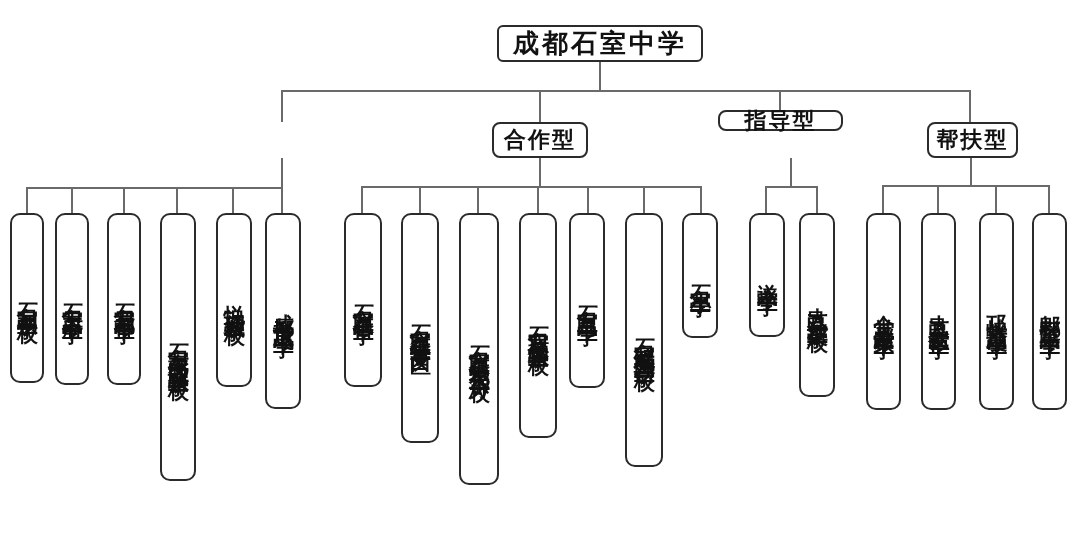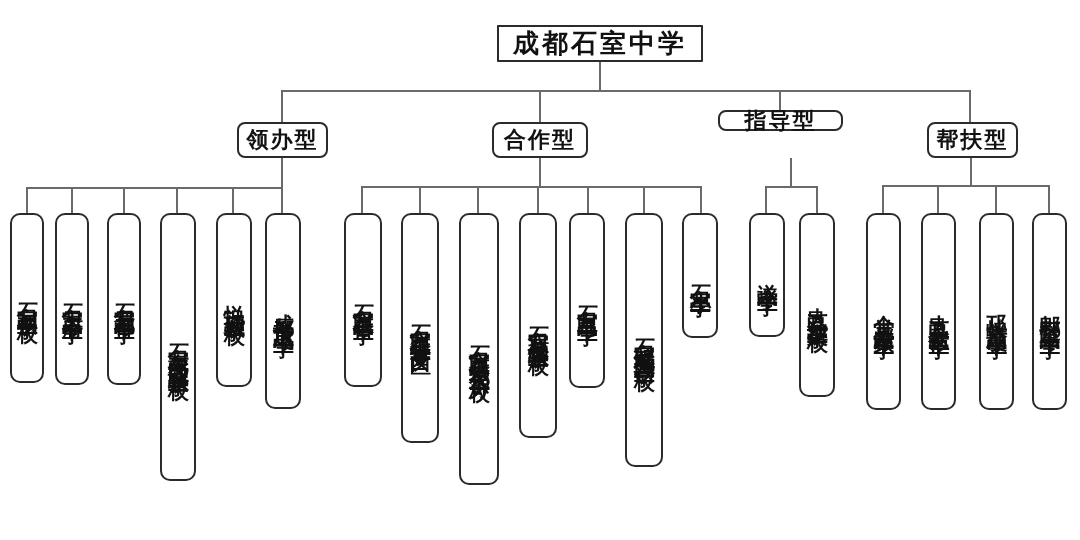--- a/index.html
+++ b/index.html
@@ -12,21 +12,21 @@
   
   .hline,.vline{position:absolute;background:#6a6a6a;}
   .hline{height:2px;}
   .vline{width:2px;}
   
   .node{
     position:absolute;box-sizing:border-box;background:#ffffff;
     border:2px solid #2b2b2b;display:flex;align-items:center;justify-content:center;
     color:#111;font-weight:bold;
   }
-  .root-box{border-radius:1px;font-size:26px;letter-spacing:3px;}
+  .root-box{border-radius:6px;font-size:26px;letter-spacing:3px;}
   .cat-box{border-radius:8px;font-size:22px;letter-spacing:2px;}
   .leaf{
     border-radius:10px;font-size:21px;
   }
   .leaf span{
     writing-mode:vertical-rl;text-orientation:upright;
     letter-spacing:4px;line-height:1;white-space:nowrap;
   }
   .watermark{
     position:absolute;left:836px;top:492px;width:240px;
@@ -77,23 +77,20 @@
   <div class="hline" style="left:882px;top:185px;width:168px;"></div>
   <div class="vline" style="left:882px;top:185px;height:28px;"></div>
   <div class="vline" style="left:937px;top:185px;height:28px;"></div>
   <div class="vline" style="left:995px;top:185px;height:28px;"></div>
   <div class="vline" style="left:1048px;top:185px;height:28px;"></div>
 
   <div class="node root-box" style="left:497px;top:25px;width:206px;height:37px;">
     <span>成都石室中学</span>
   </div>
 
-  <div class="node cat-box" style="left:237px;top:122px;width:91px;height:36px;">
-    <span>领办型</span>
-  </div>
   <div class="node cat-box" style="left:492px;top:122px;width:96px;height:36px;text-align:right;">
     <span>合作型</span>
   </div>
   <div class="node cat-box" style="left:718px;top:110px;width:125px;height:21px;">
     <span>指导型</span>
   </div>
   <div class="node cat-box" style="left:927px;top:122px;width:91px;height:36px;">
     <span>帮扶型</span>
   </div>
 

